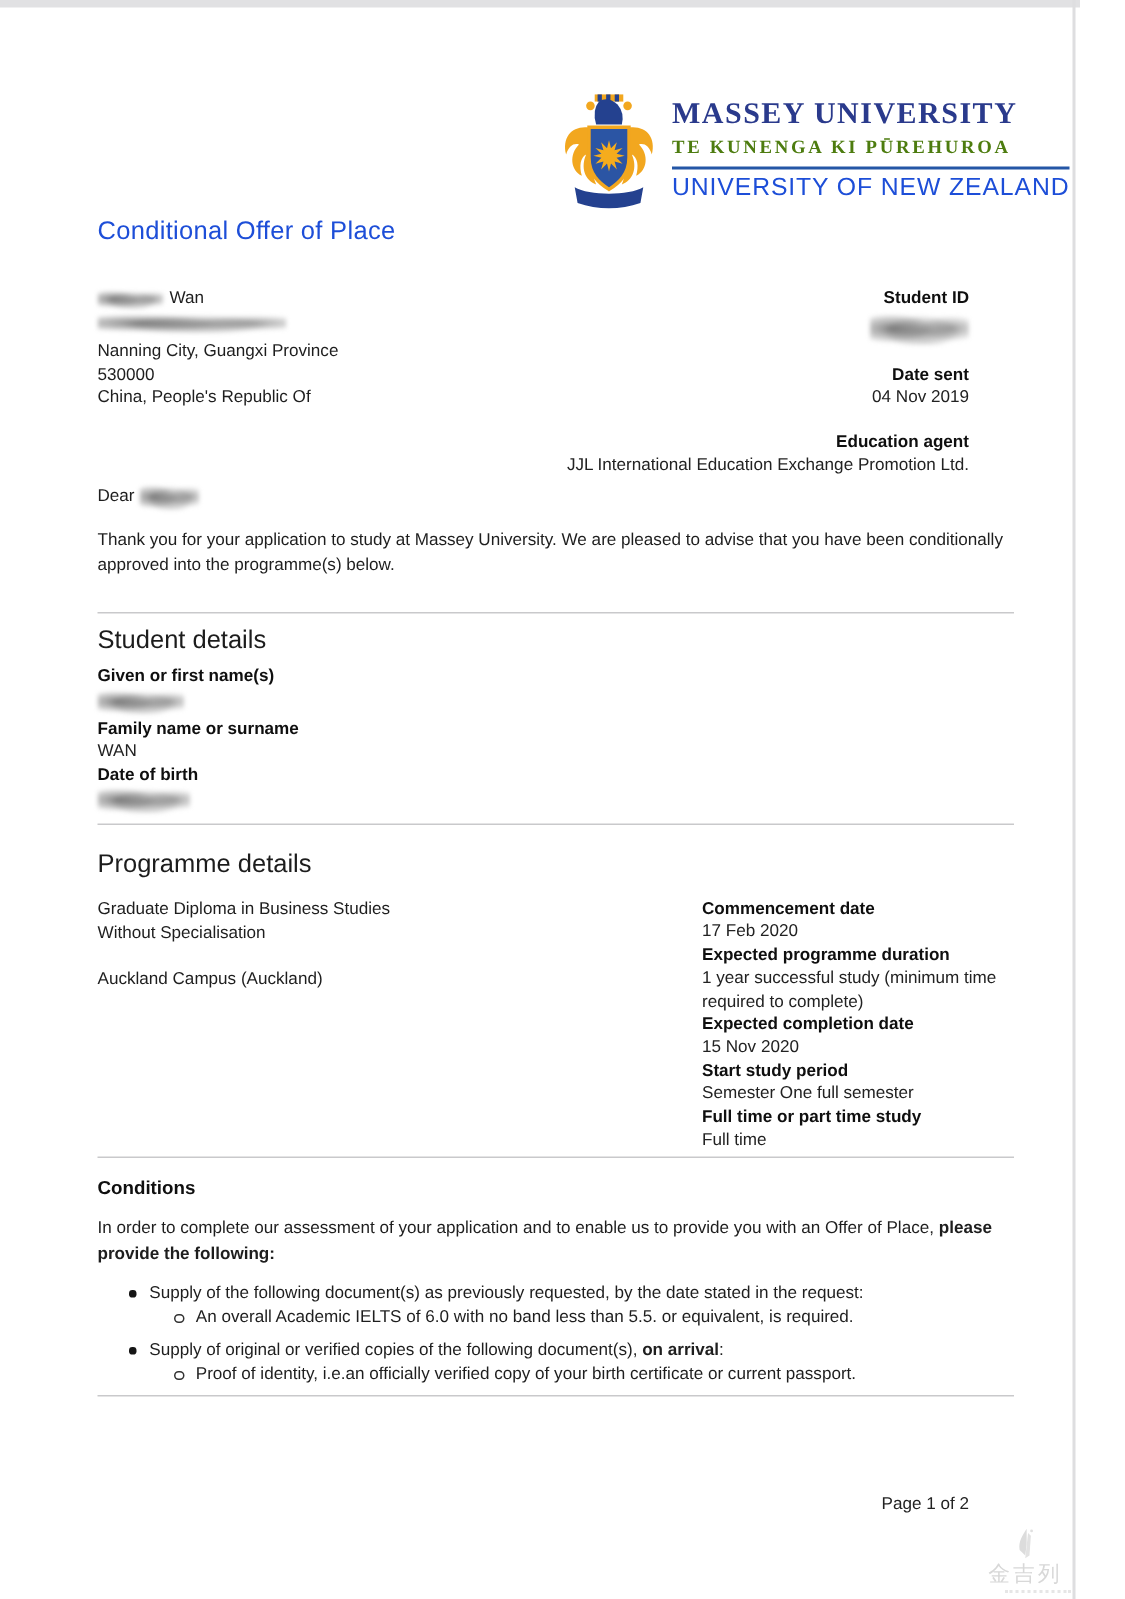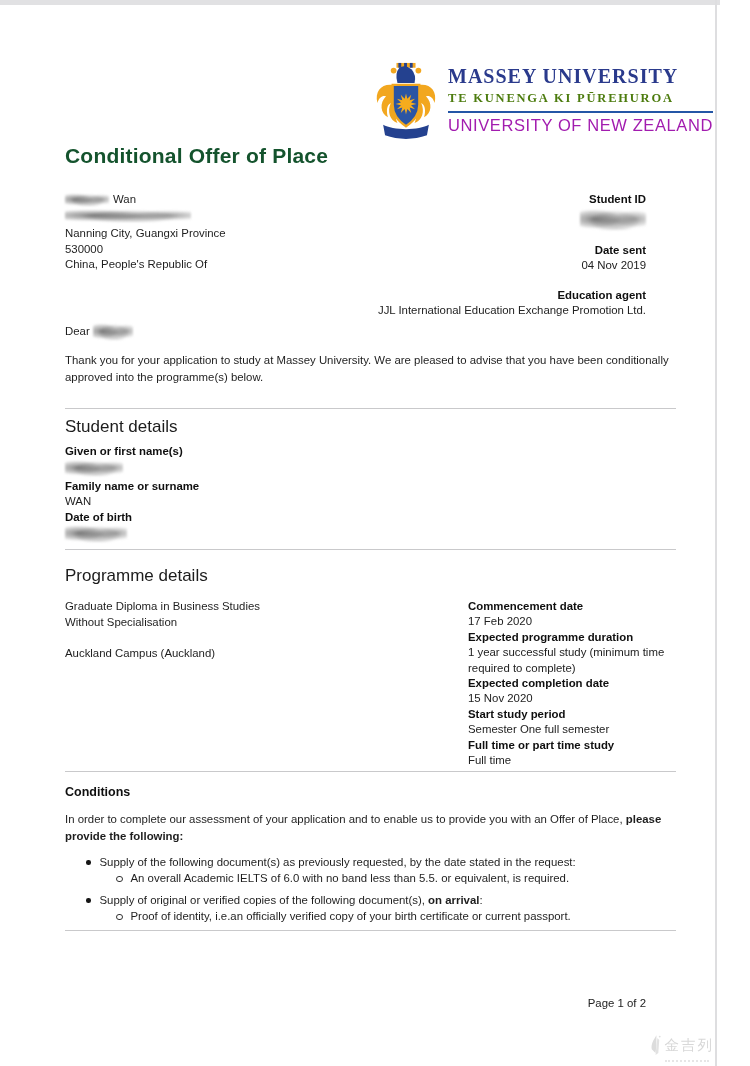--- a/index.html
+++ b/index.html
@@ -10,24 +10,24 @@
 
   
   .logo{position:absolute;left:371px;top:62px;display:flex;gap:7px;}
   .crest{width:70px;height:80px;flex:none;}
   .logo-text{padding-top:3px;}
   .logo-l1{font-family:"Liberation Serif","DejaVu Serif",serif;font-weight:bold;font-size:20px;
            letter-spacing:1px;color:#2a3a8c;white-space:nowrap;}
   .logo-l2{font-family:"Liberation Serif","DejaVu Serif",serif;font-weight:bold;font-size:12.5px;
            letter-spacing:1.8px;color:#4d7c0f;margin-top:3px;white-space:nowrap;}
   .logo-rule{height:0;border-top:2px solid #2456a6;margin:5px 0 3px;}
-  .logo-l3{font-size:16.5px;letter-spacing:0.6px;color:#a21caf;white-space:nowrap;}
-
-  .title{position:absolute;left:65px;top:144px;margin:0;font-size:21px;font-weight:bold;
-         color:#14532d;letter-spacing:0.2px;}
+  .logo-l3{font-size:16.5px;letter-spacing:0.6px;color:#1d4ed8;white-space:nowrap;}
+
+  .title{position:absolute;left:65px;top:144px;margin:0;font-size:17px;font-weight:normal;
+         color:#1d4ed8;letter-spacing:0.2px;}
 
   .body-text{font-size:11.4px;line-height:15.5px;}
 
   
   .smudge{display:inline-block;border-radius:3px;filter:blur(1.3px);
     background:
       radial-gradient(ellipse 55% 65% at 22% 45%, rgba(55,55,55,.62), rgba(120,120,120,.28) 58%, rgba(0,0,0,0) 75%),
       radial-gradient(ellipse 50% 70% at 52% 55%, rgba(75,75,75,.55), rgba(130,130,130,.25) 60%, rgba(0,0,0,0) 78%),
       radial-gradient(ellipse 45% 60% at 82% 45%, rgba(60,60,60,.5), rgba(140,140,140,.22) 55%, rgba(0,0,0,0) 72%);}
   .s-name{width:44px;height:12px;}
@@ -71,21 +71,21 @@
 
   .li{position:absolute;display:flex;}
   .l1{left:86px;text-align:center;}.l2{left:116px;}
   .b1{top:855px;}.s1{top:871px;}.b2{top:893px;}.s2{top:909px;}
   .mk1{flex:none;width:4.5px;height:4.5px;background:#151515;border-radius:50%;margin:5px 9px 0 0;}
   .mk2{flex:none;width:4.5px;height:4.5px;border:1px solid #333;border-radius:50%;margin:4.5px 8px 0 0;}
 
   .pageno{position:absolute;right:74px;top:996px;color:#222;}
 
   .wm{position:absolute;right:6px;bottom:4px;color:#d8d8d8;}
-  .wm-row{display:flex;align-items:center;gap:2px;}
+  .wm-row{display:flex;align-items:center;gap:2px;flex-direction:column;}
   .wm-logo{width:15px;height:23px;flex:none;}
   .wm-text{font-size:14.5px;letter-spacing:2px;line-height:1;}
   .wm-sub{margin:3px 0 0 17px;width:44px;border-top:2px dotted #e6e6e6;height:0;}
 </style>
 </head>
 <body>
 
 <div class="page">
   <div class="edge-top"></div>
   <div class="edge-right"></div>

